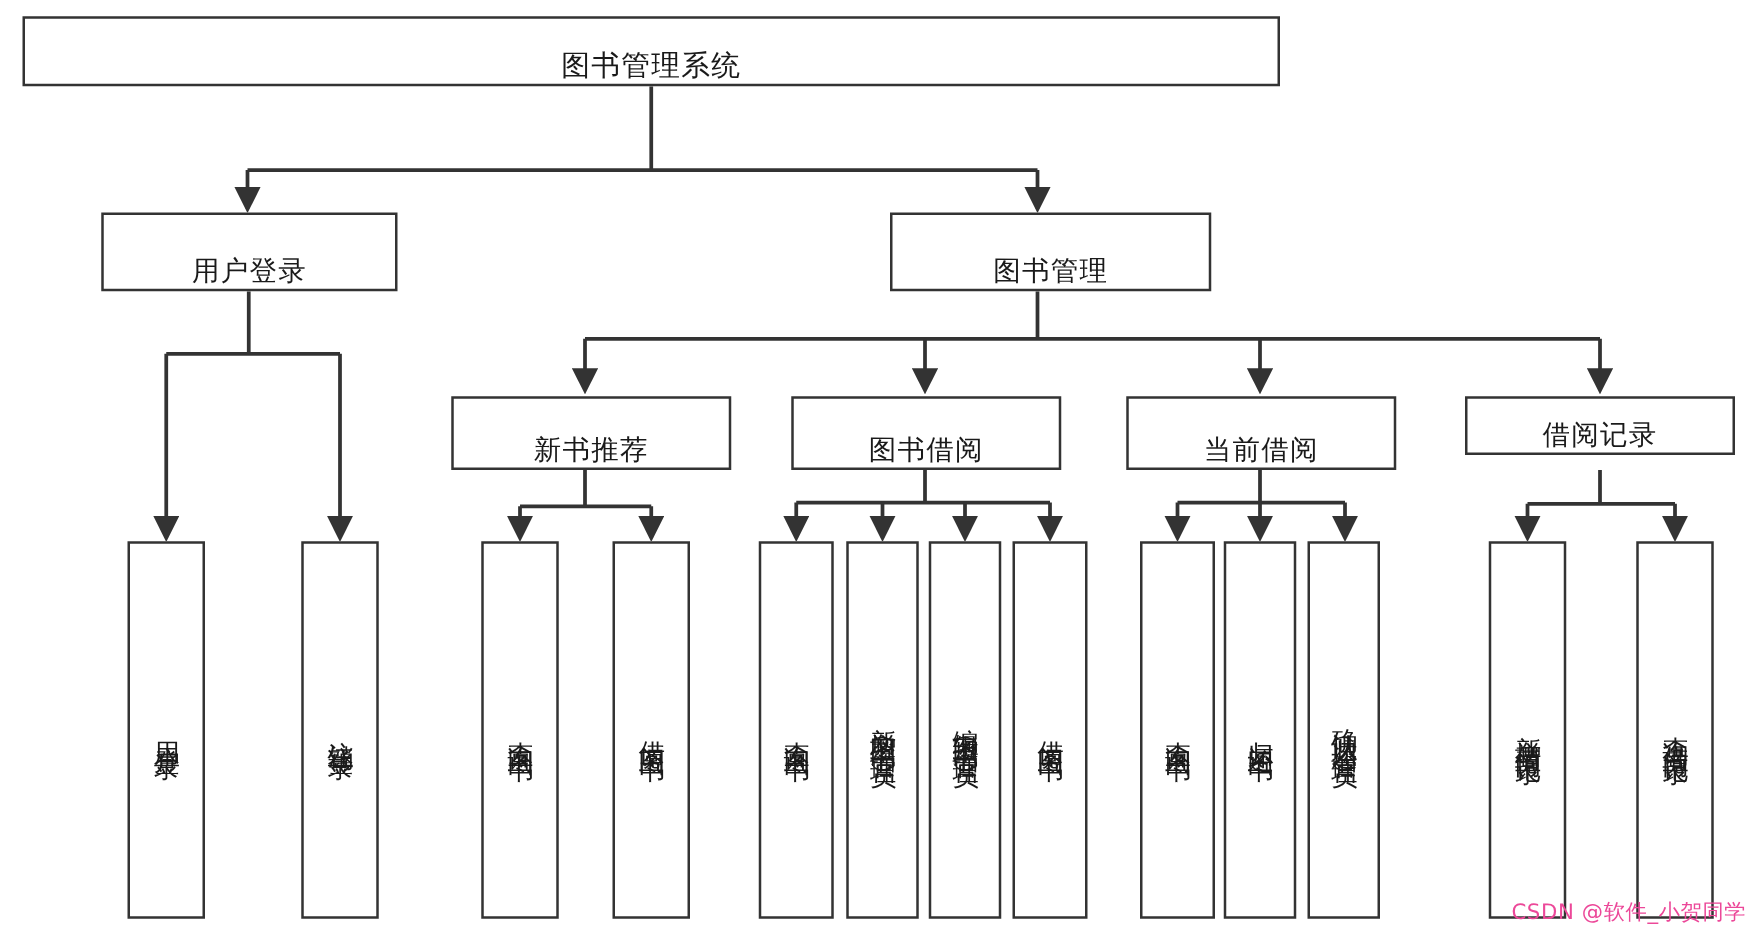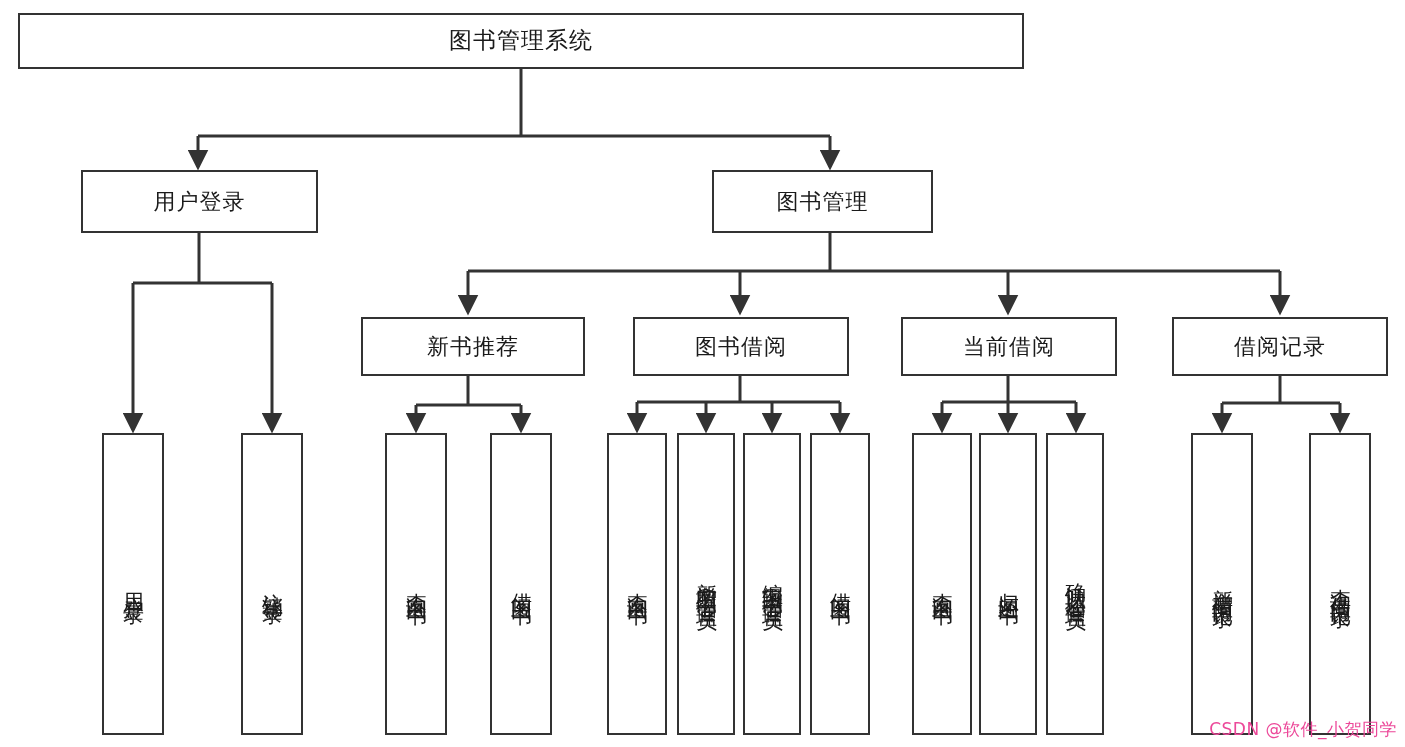--- a/index.html
+++ b/index.html
@@ -24,21 +24,21 @@
     top: 0;
     width: 1405px;
     height: 747px;
   }
   .node-box {
     position: absolute;
     box-sizing: border-box;
     background: #ffffff;
     border: 2px solid #333333;
     display: flex;
-    align-items: center;
+    align-items: flex-end;
     justify-content: center;
     overflow: hidden;
   }
   .node-label {
     color: #1a1a1a;
     text-align: center;
     line-height: 1.18;
     white-space: nowrap;
   }
   .node-box.horizontal .node-label {
@@ -128,34 +128,34 @@
     </g>
   </svg>
 
   <div class="node-box root horizontal" style="left:18px; top:13px; width:1006px; height:56px;">
     <span class="node-label">图书管理系统</span>
   </div>
 
   <div class="node-box horizontal" style="left:81px; top:170px; width:237px; height:63px;">
     <span class="node-label">用户登录</span>
   </div>
-  <div class="node-box horizontal" style="left:712px; top:170px; width:221px; height:63px;">
+  <div class="node-box horizontal" style="left:712px; top:170px; width:257px; height:63px;">
     <span class="node-label">图书管理</span>
   </div>
 
   <div class="node-box horizontal" style="left:361px; top:317px; width:224px; height:59px;">
     <span class="node-label">新书推荐</span>
   </div>
   <div class="node-box horizontal" style="left:901px; top:317px; width:216px; height:59px;">
     <span class="node-label">当前借阅</span>
   </div>
   <div class="node-box horizontal" style="left:633px; top:317px; width:216px; height:59px;">
     <span class="node-label">图书借阅</span>
   </div>
-  <div class="node-box horizontal" style="left:1172px; top:317px; width:216px; height:59px;">
+  <div class="node-box horizontal" style="left:1172px; top:317px; width:216px; height:47px;">
     <span class="node-label">借阅记录</span>
   </div>
 
   <div class="node-box vertical" style="left:102px; top:433px; width:62px; height:302px;">
     <span class="node-label">用户登录</span>
   </div>
   <div class="node-box vertical" style="left:241px; top:433px; width:62px; height:302px;">
     <span class="node-label">注销登录</span>
   </div>
 

